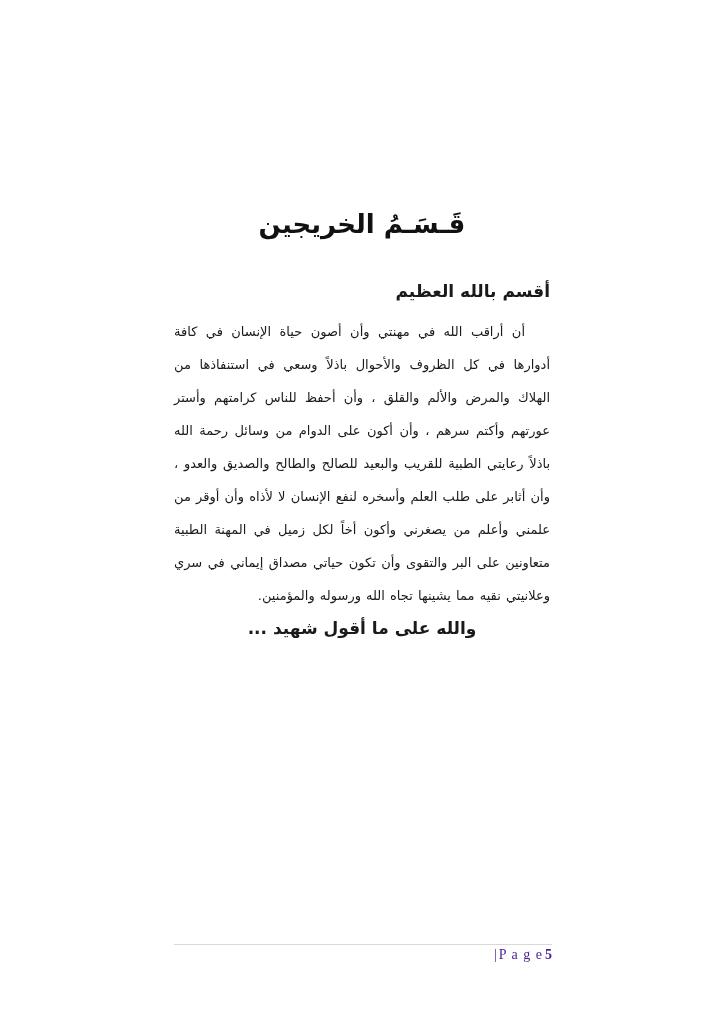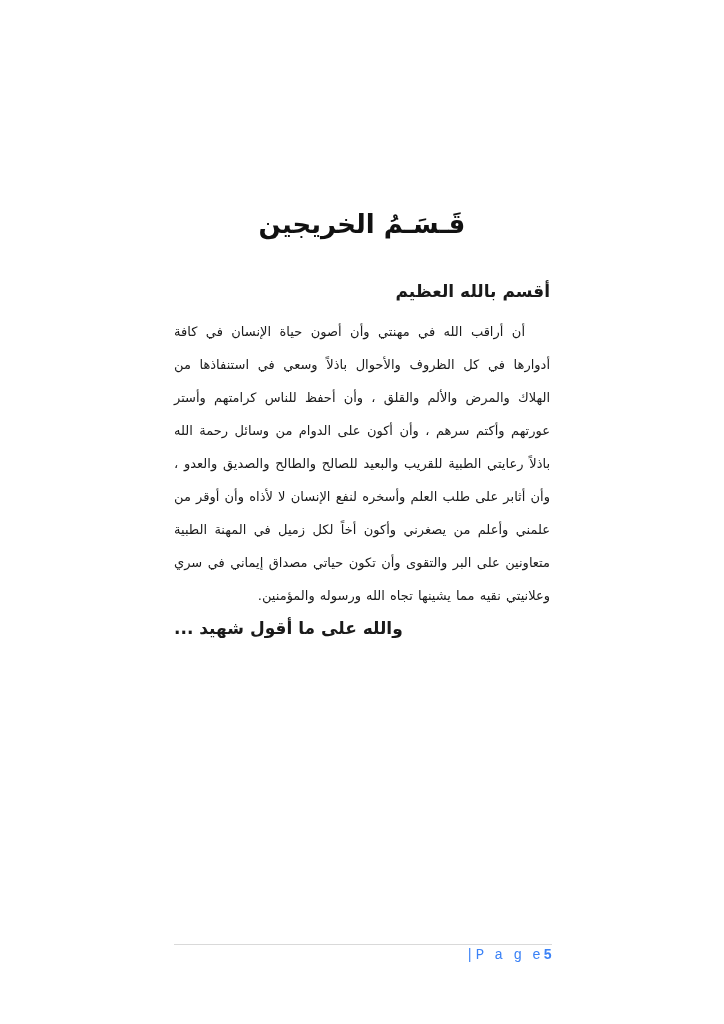--- a/index.html
+++ b/index.html
@@ -42,39 +42,39 @@
     text-align: justify;
     text-align-last: right;
     font-size: 13px;
     line-height: 33px;
     margin-top: 12px;
     text-indent: 25px;
     word-spacing: 1px;
   }
   .oath-closing {
     direction: rtl;
-    text-align: left;
+    text-align: center;
     font-size: 17px;
     font-weight: bold;
     line-height: 33px;
   }
   .footer {
     position: absolute;
     left: 102px;
     right: 100px;
     top: 944px;
     border-top: 1px solid #d9d9d9;
     padding-top: 2px;
   }
   .footer-text {
     direction: ltr;
     text-align: right;
-    font-family: Liberation Mono, monospace;
+    font-family: Liberation Serif, serif;
     font-size: 14px;
-    color: #3b82f6;
+    color: #4c1d95;
   }
   .footer-text .sep { margin-right: 2px; }
   .footer-text .label { letter-spacing: 1px; margin-right: 2px; }
   .footer-text .num { font-weight: bold; }
 </style>
 </head>
 <body>
 
 <div class="page">
   <div class="content">

